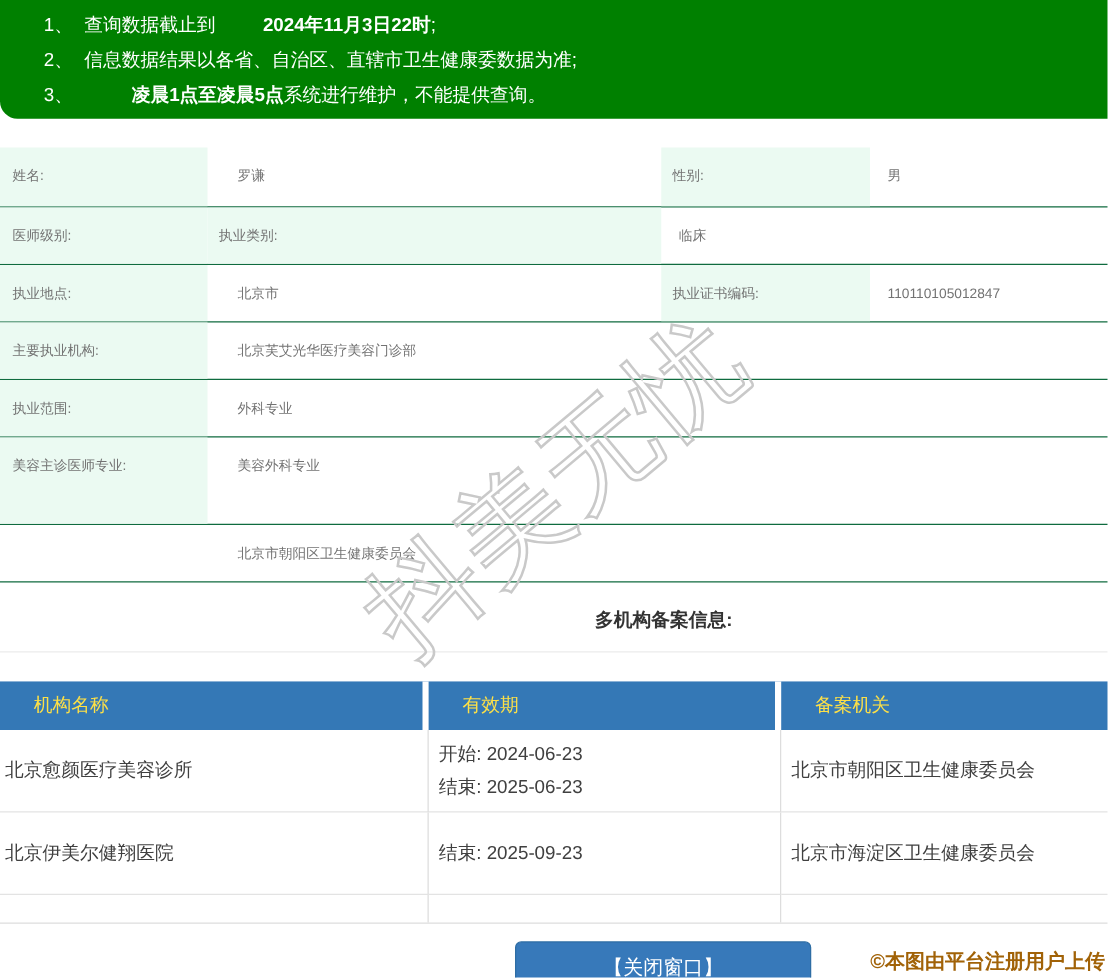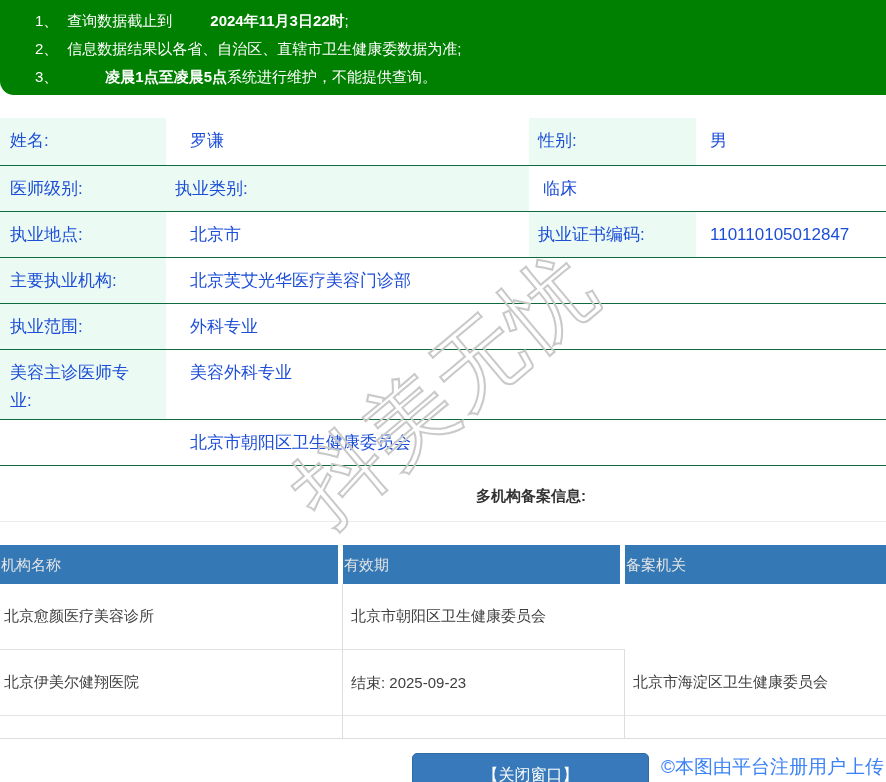--- a/index.html
+++ b/index.html
@@ -13,37 +13,37 @@
     border-bottom-left-radius:14px; border-bottom-right-radius:14px; color:#fff; }
   .notice-line { height:28px; line-height:28px; padding-left:35px; font-size:15px; white-space:nowrap; }
   .n-num { margin-right:9px; }
   .n-bold { font-weight:bold;padding-left:38px; }
 
   
   .info-table { margin-top:23px; width:1062px; }
   .i-row { display:grid; grid-template-columns:166px 363px 167px 1fr;
     border-bottom:1px solid #0f6b3f; }
   .h48 { height:48px; } .h46 { height:46px; } .h70 { height:70px; }
-  .i-row > div { font-size:17px; color:#1d4ed8; line-height:28px; padding-top:9px; }
+  .i-row > div { font-size:11px; color:#737373; line-height:28px; padding-top:9px; }
   .i-label  { background:#ebfaf2; padding-left:10px; padding-right:37px; }
   .i-value  { padding-left:24px; }
   .i-label2 { background:#ebfaf2; padding-left:9px; }
   .i-value2 { padding-left:14px; }
   .span3 { grid-column:2 / 5; }
 
   
   .section-title { margin-top:21px; text-align:center; font-size:15px; font-weight:bold; color:#333; }
   .divider { border-top:1px solid #ececec; margin-top:15px; }
 
   
   .filing-table { margin-top:23px; width:1062px; height:194px; overflow:hidden;
     border-bottom:1px solid #ddd; }
   .ft-row { display:grid; grid-template-columns:343px 282px 1fr; }
-  .ft-head .ft-cell { background:#3478b6; color:#e5e5e5; height:39px; line-height:39px;
-    padding-left:1px; font-size:15px; border-right:5px solid #fff; }
+  .ft-head .ft-cell { background:#3478b6; color:#fde047; height:39px; line-height:39px;
+    padding-left:27px; font-size:15px; border-right:5px solid #fff; }
   .ft-head .ft-cell:last-child { border-right:none; }
   .ft-body .ft-cell { height:66px; font-size:15px; color:#404040;
     border-right:1px solid #ddd; border-bottom:1px solid #e3e3e3;
     display:flex; flex-direction:column; justify-content:center; }
   .ft-body .ft-cell:last-child { border-right:none; }
   .ft-name { padding-left:4px; }
   .ft-dates { padding-left:8px; line-height:26px; }
   .ft-auth { padding-left:8px; }
 
   
@@ -53,21 +53,21 @@
     font-family:"Liberation Sans","DejaVu Sans",sans-serif; }
 
   
   .watermark { position:absolute; left:445px; top:390px; z-index:3;
     transform:translate(-50%,-50%) rotate(-40deg); white-space:nowrap;
     font-size:88px; letter-spacing:2px; color:transparent;
     -webkit-text-stroke:2px #c9c9c9; pointer-events:none; }
 
   
   .footer-note { position:absolute; right:2px; bottom:2px; z-index:10;
-    font-size:19px; font-weight:normal; color:#3b82f6;
+    font-size:16px; font-weight:bold; color:#a16207;
     text-shadow:-1px -1px 0 #fff, 1px -1px 0 #fff, -1px 1px 0 #fff, 1px 1px 0 #fff; }
 </style>
 </head>
 <body>
 
 <div class="page">
 
   <div class="notice-bar">
     <div class="notice-line">
       <span class="n-num">1、</span><span>查询数据截止到</span><span class="n-bold">2024年11月3日22时</span><span>;</span>
@@ -119,20 +119,24 @@
   <div class="divider"></div>
 
   <div class="filing-table">
     <div class="ft-row ft-head">
       <div class="ft-cell">机构名称</div>
       <div class="ft-cell">有效期</div>
       <div class="ft-cell">备案机关</div>
     </div>
     <div class="ft-row ft-body">
       <div class="ft-cell ft-name">北京愈颜医疗美容诊所</div>
+      <div class="ft-cell ft-dates">
+        <div>开始: 2024-06-23</div>
+        <div>结束: 2025-06-23</div>
+      </div>
       <div class="ft-cell ft-auth">北京市朝阳区卫生健康委员会</div>
     </div>
     <div class="ft-row ft-body">
       <div class="ft-cell ft-name">北京伊美尔健翔医院</div>
       <div class="ft-cell ft-dates">
         <div>结束: 2025-09-23</div>
       </div>
       <div class="ft-cell ft-auth">北京市海淀区卫生健康委员会</div>
     </div>
     <div class="ft-row ft-body">

